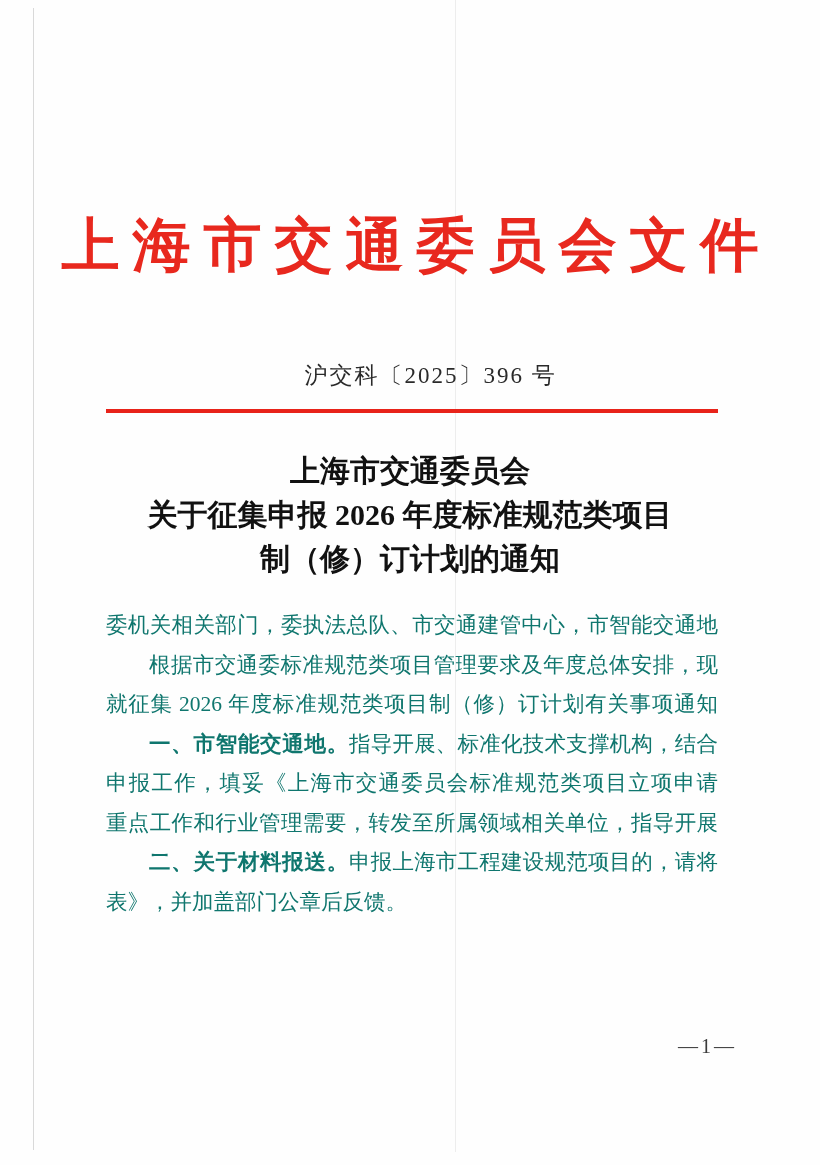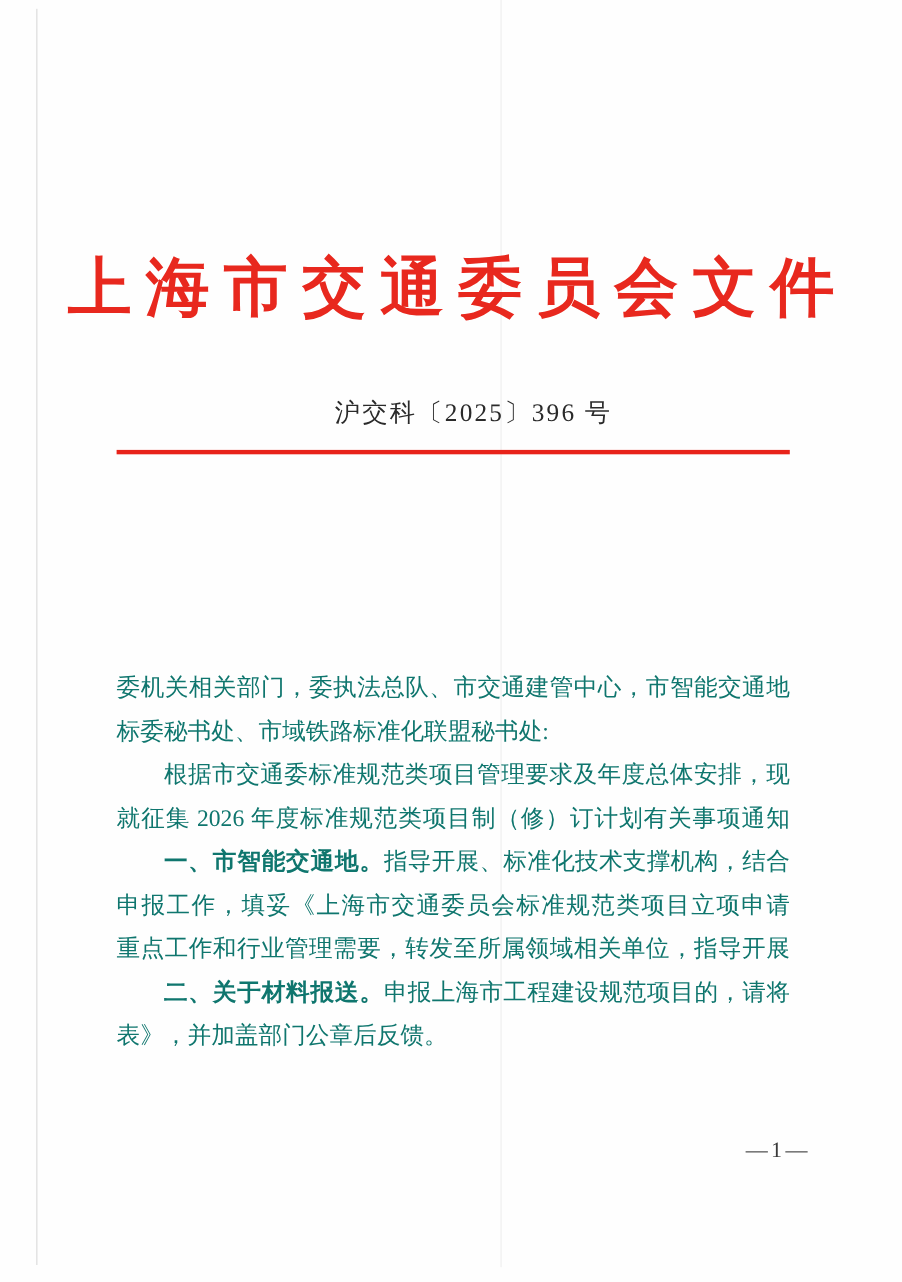--- a/index.html
+++ b/index.html
@@ -26,21 +26,21 @@
     background: #d9d9d9;
   }
   .scan-fold {
     position: absolute;
     left: 455px; top: 0;
     width: 1px; height: 1152px;
     background: #ededed;
   }
   .doc-header {
     position: absolute;
-    top: 232px; left: 0; right: 0;
+    top: 216px; left: 0; right: 0;
     text-align: center;
     font-size: 58px;
     line-height: 1.05;
     font-weight: 700;
     color: var(--header-red);
     letter-spacing: 13px;
     padding-left: 13px; 
     white-space: nowrap;
   }
   .doc-number {
@@ -105,24 +105,28 @@
 
   <div class="scan-edge"></div>
   <div class="scan-fold"></div>
 
   <div class="doc-header">上海市交通委员会文件</div>
 
   <div class="doc-number">沪交科〔2025〕396 号</div>
 
   <div class="red-rule"></div>
 
+  <div class="doc-title">
+    <div>上海市交通委员会</div>
+    <div>关于征集申报 2026 年度标准规范类项目</div>
+    <div>制（修）订计划的通知</div>
+  </div>
 
   <div class="body-text">
     <div class="line fill">委机关相关部门，委执法总队、市交通建管中心，市智能交通地</div>
-    <div class="line">标委秘书处、市域铁路标准化联盟秘书处:</div>
 
     <div class="line fill indent">根据市交通委标准规范类项目管理要求及年度总体安排，现</div>
     <div class="line fill">就征集 2026 年度标准规范类项目制（修）订计划有关事项通知</div>
 
     <div class="line fill indent"><span class="b">一、市智能交通地。</span><span>指导开展、标准化技术支撑机构，结合</span></div>
     <div class="line fill">申报工作，填妥《上海市交通委员会标准规范类项目立项申请</div>
     <div class="line fill">重点工作和行业管理需要，转发至所属领域相关单位，指导开展</div>
     <div class="line fill indent"><span class="b">二、关于材料报送。</span><span>申报上海市工程建设规范项目的，请将</span></div>
 
     <div class="line">表》，并加盖部门公章后反馈。</div>

